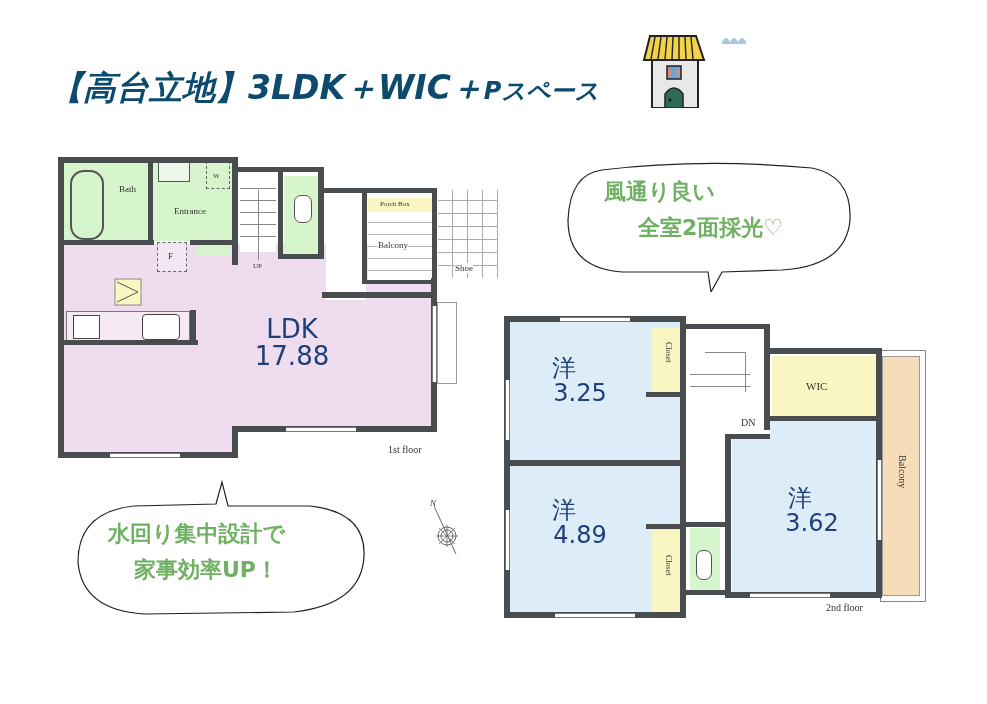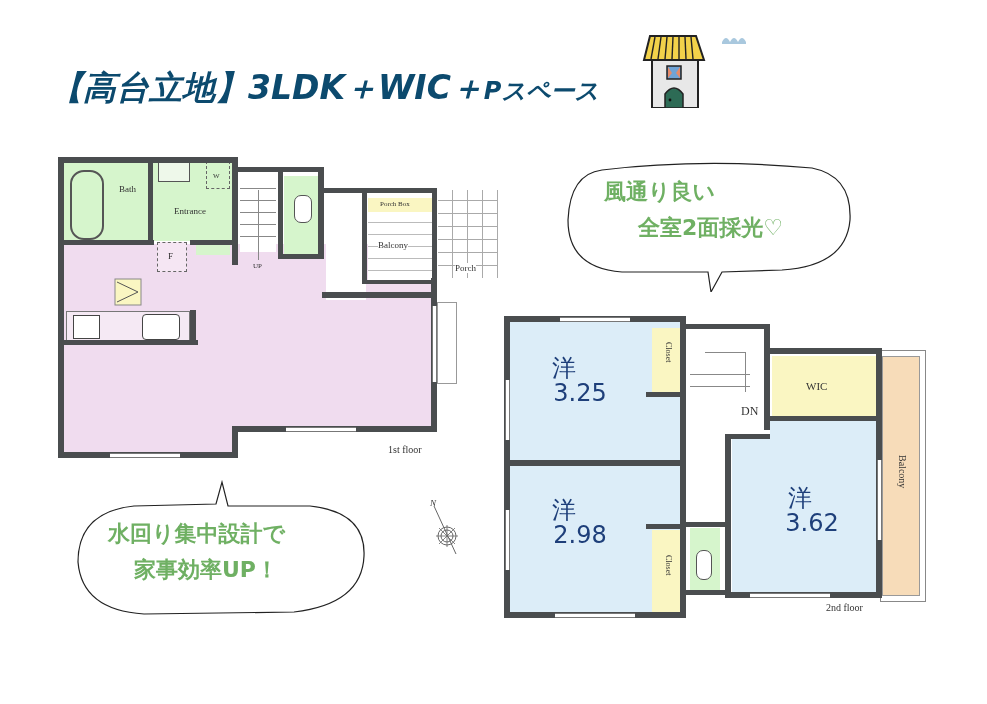--- a/index.html
+++ b/index.html
@@ -95,21 +95,21 @@
 
   <div class="room" style="left:326px;top:192px;width:40px;height:108px;background:#fff;"></div>
 
   <div class="room" style="left:368px;top:198px;width:64px;height:14px;background:#faf6c2;"></div>
   <div class="lbl-serif" style="left:380px;top:200px;font-size:7px;">Porch Box</div>
   <div class="room" style="left:368px;top:212px;width:64px;height:70px;background:repeating-linear-gradient(0deg,#fff 0 11px,#bbb 11px 12px),#fff;"></div>
   <div class="lbl-serif" style="left:378px;top:240px;font-size:9px;background:#fff;">Balcony</div>
 
   <div class="room" style="left:438px;top:190px;width:60px;height:88px;background:repeating-linear-gradient(0deg,#fff 0 12px,#aaa 12px 13px),#fff;"></div>
   <div class="room" style="left:438px;top:190px;width:60px;height:88px;background:repeating-linear-gradient(90deg,transparent 0 14px,#aaa 14px 15px);"></div>
-  <div class="lbl-serif" style="left:455px;top:263px;font-size:9px;background:#fff;">Porch</div>
+  <div class="lbl-serif" style="left:455px;top:263px;font-size:9px;background:#fff;">Shoe</div>
 
   <div class="wall" style="left:58px;top:157px;width:180px;height:6px;"></div>
   <div class="wall" style="left:58px;top:157px;width:6px;height:301px;"></div>
   <div class="wall" style="left:58px;top:452px;width:180px;height:6px;"></div>
   <div class="wall" style="left:232px;top:426px;width:6px;height:32px;"></div>
   <div class="wall" style="left:232px;top:426px;width:205px;height:6px;"></div>
   <div class="wall" style="left:431px;top:278px;width:6px;height:154px;"></div>
   <div class="wall" style="left:64px;top:240px;width:90px;height:5px;"></div>
   <div class="wall" style="left:148px;top:163px;width:5px;height:82px;"></div>
   <div class="wall" style="left:190px;top:240px;width:44px;height:5px;"></div>
@@ -122,20 +122,24 @@
   <div class="wall" style="left:362px;top:188px;width:5px;height:96px;"></div>
   <div class="wall" style="left:432px;top:188px;width:5px;height:96px;"></div>
   <div class="wall" style="left:362px;top:280px;width:75px;height:4px;"></div>
   <div class="wall" style="left:322px;top:292px;width:115px;height:6px;"></div>
 
   <div class="room" style="left:110px;top:453px;width:70px;height:3px;background:#fff;border-top:1px solid #777;border-bottom:1px solid #777;"></div>
   <div class="room" style="left:286px;top:427px;width:70px;height:3px;background:#fff;border-top:1px solid #777;border-bottom:1px solid #777;"></div>
   <div class="room" style="left:432px;top:306px;width:3px;height:76px;background:#fff;border-left:1px solid #777;border-right:1px solid #777;"></div>
   <div class="room" style="left:437px;top:302px;width:18px;height:80px;border:1px solid #999;background:#fff;"></div>
 
+  <div class="area-label" style="left:232px;top:316px;width:120px;font-size:26px;">
+    <div>LDK</div>
+    <div>17.88</div>
+  </div>
   <div class="lbl-serif" style="left:388px;top:444px;font-size:10px;">1st floor</div>
 </div>
 
 <div class="abs" style="left:0;top:0;width:987px;height:704px;">
 
   <div class="room" style="left:510px;top:322px;width:176px;height:138px;background:#dcedf8;"></div>
 
   <div class="room" style="left:510px;top:466px;width:176px;height:148px;background:#dcedf8;"></div>
 
   <div class="room" style="left:732px;top:436px;width:144px;height:156px;background:#dcedf8;"></div>
@@ -154,21 +158,21 @@
   <div class="lbl-serif" style="transform:rotate(90deg);transform-origin:left top;left:908px;top:455px;font-size:10px;">Balcony</div>
 
   <div class="room" style="left:690px;top:528px;width:30px;height:62px;background:#d6f5cc;"></div>
   <div class="room" style="left:696px;top:550px;width:14px;height:28px;border:1.5px solid #555;border-radius:7px;background:#fff;"></div>
 
   <div class="room" style="left:690px;top:326px;width:78px;height:80px;background:#fff;"></div>
   <div class="stair-line" style="left:690px;top:374px;width:60px;height:1px;"></div>
   <div class="stair-line" style="left:690px;top:386px;width:60px;height:1px;"></div>
   <div class="stair-line" style="left:705px;top:352px;width:40px;height:1px;"></div>
   <div class="stair-line" style="left:745px;top:352px;width:1px;height:40px;"></div>
-  <div class="lbl-serif" style="left:741px;top:404px;font-size:12px;">DN</div>
+  <div class="lbl-serif" style="left:741px;top:417px;font-size:10px;">DN</div>
 
   <div class="wall" style="left:504px;top:316px;width:182px;height:6px;"></div>
   <div class="wall" style="left:504px;top:316px;width:6px;height:302px;"></div>
   <div class="wall" style="left:504px;top:612px;width:182px;height:6px;"></div>
   <div class="wall" style="left:504px;top:460px;width:182px;height:6px;"></div>
   <div class="wall" style="left:680px;top:316px;width:6px;height:302px;"></div>
   <div class="wall" style="left:646px;top:392px;width:40px;height:5px;"></div>
   <div class="wall" style="left:646px;top:524px;width:40px;height:5px;"></div>
   <div class="wall" style="left:686px;top:324px;width:82px;height:5px;"></div>
   <div class="wall" style="left:764px;top:324px;width:6px;height:106px;"></div>
@@ -187,21 +191,21 @@
   <div class="room" style="left:555px;top:613px;width:80px;height:3px;background:#fff;border-top:1px solid #777;border-bottom:1px solid #777;"></div>
   <div class="room" style="left:877px;top:460px;width:3px;height:80px;background:#fff;border-left:1px solid #777;border-right:1px solid #777;"></div>
   <div class="room" style="left:750px;top:593px;width:80px;height:3px;background:#fff;border-top:1px solid #777;border-bottom:1px solid #777;"></div>
 
   <div class="area-label" style="left:530px;top:356px;width:100px;font-size:24px;">
     <div style="text-align:left;padding-left:22px;">洋</div>
     <div>3.25</div>
   </div>
   <div class="area-label" style="left:530px;top:498px;width:100px;font-size:24px;">
     <div style="text-align:left;padding-left:22px;">洋</div>
-    <div>2.98</div>
+    <div>4.89</div>
   </div>
   <div class="area-label" style="left:762px;top:486px;width:100px;font-size:24px;">
     <div style="text-align:left;padding-left:26px;">洋</div>
     <div>3.62</div>
   </div>
 
   <div class="lbl-serif" style="left:826px;top:602px;font-size:10px;">2nd floor</div>
 </div>
 
 <svg class="abs" style="left:420px;top:496px;" width="50" height="60">

